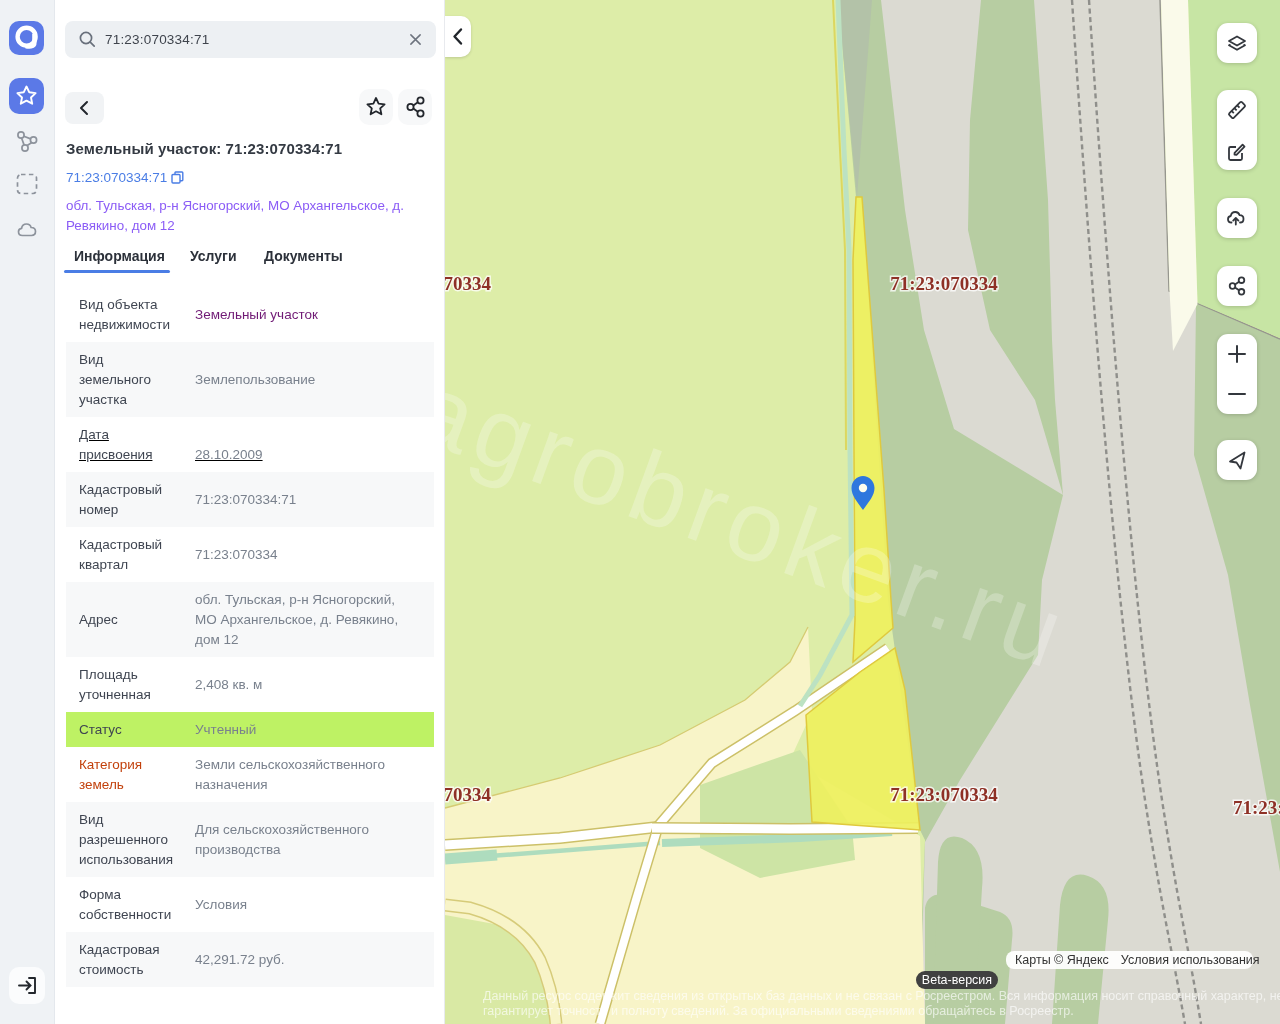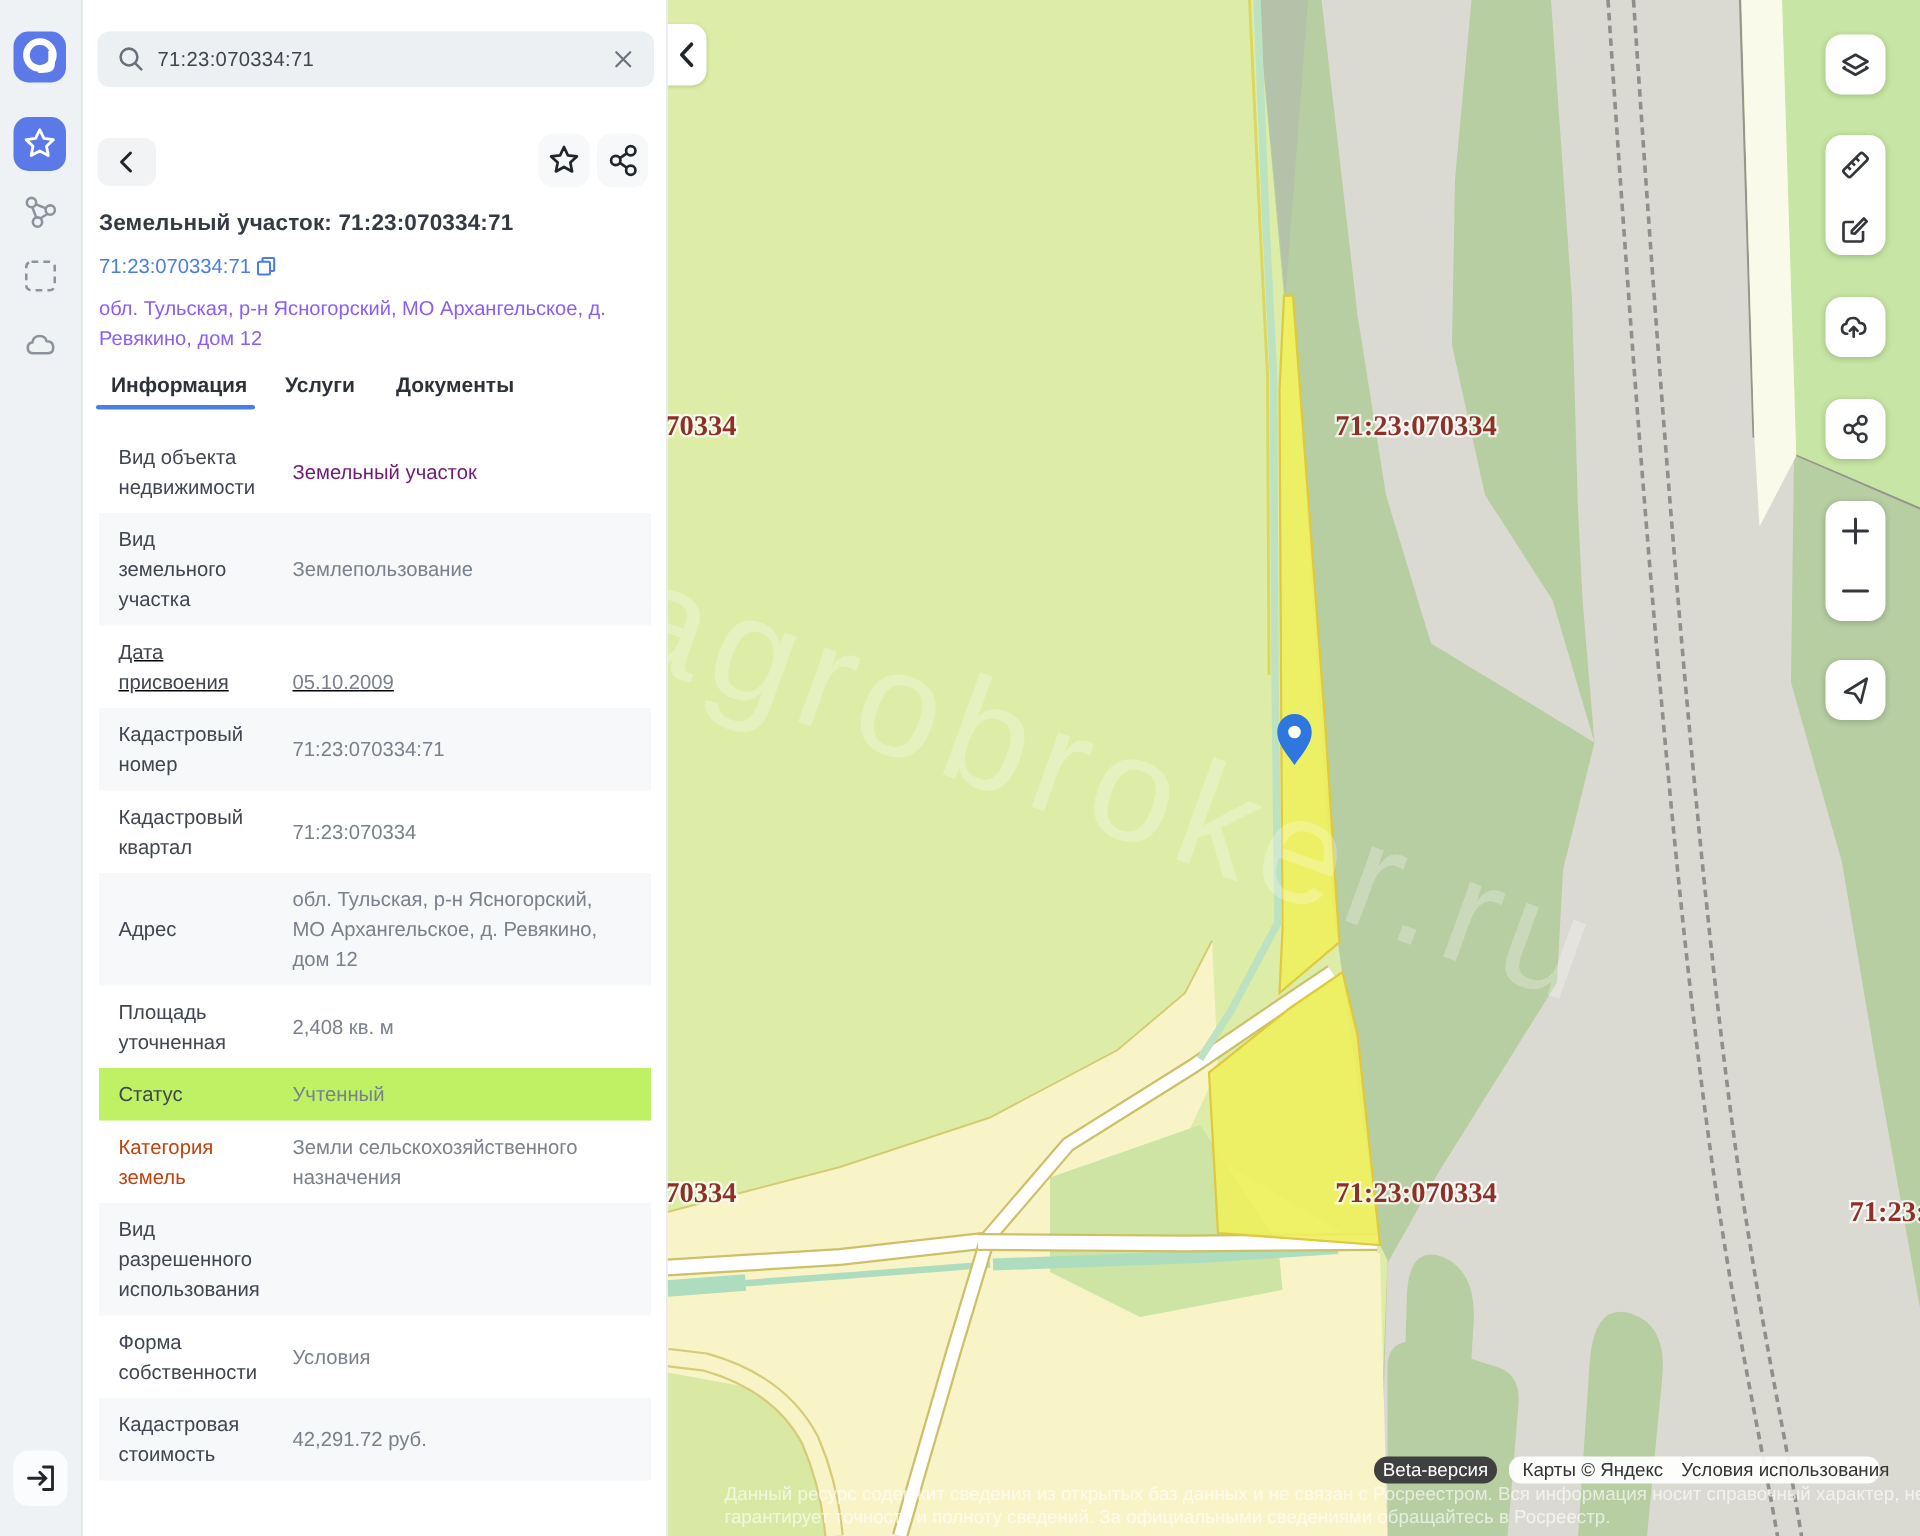--- a/index.html
+++ b/index.html
@@ -101,21 +101,21 @@
 
   <text x="1233" y="814" font-family="Liberation Serif, serif" font-weight="bold" font-size="19" fill="#8e3026" stroke="#ffffff" stroke-width="3" paint-order="stroke" stroke-opacity="0.75">71:23:070334</text>
 
   <text x="483" y="1000" font-size="12.5" fill="#ffffff" opacity="0.65">Данный ресурс содержит сведения из открытых баз данных и не связан с Росреестром. Вся информация носит справочный характер, не</text>
 
   <text x="483" y="1015" font-size="12.5" fill="#ffffff" opacity="0.65">гарантирует точность и полноту сведений. За официальными сведениями обращайтесь в Росреестр.</text>
 </svg>
 
 <div class="abs" style="left:916px;top:971px;width:82px;height:18px;background:#404040;border-radius:9px;color:#fff;font-size:12.5px;text-align:center;line-height:18px;">Beta-версия</div>
 
-<div class="abs" style="left:1006px;top:971px;width:247px;height:18px;background:rgba(255,255,255,0.93);border-radius:8px;color:#333;font-size:12.5px;line-height:18px;white-space:nowrap;"><span style="margin-left:9px;">Карты © Яндекс</span><span style="margin-left:12px;">Условия использования</span></div>
+<div class="abs" style="left:1006px;top:951px;width:247px;height:18px;background:rgba(255,255,255,0.93);border-radius:8px;color:#333;font-size:12.5px;line-height:18px;white-space:nowrap;"><span style="margin-left:9px;">Карты © Яндекс</span><span style="margin-left:12px;">Условия использования</span></div>
 
 <div id="controls"></div>
 
 <div class="abs" style="left:445px;top:16px;width:26px;height:41px;background:#ffffff;border-radius:0 10px 10px 0;box-shadow:0 1px 3px rgba(0,0,0,0.15);">
   <svg width="26" height="41" viewBox="0 0 26 41">
       <path d="M16,13.5 L9.5,20.5 L16,27.5" fill="none" stroke="#21252b" stroke-width="2.4" stroke-linecap="round" stroke-linejoin="round"></path>
     </svg>
 </div>
 
 <div id="panel" class="abs" style="left:55px;top:0;width:390px;height:1024px;background:#ffffff;border-right:1px solid #e8eaee;">
@@ -182,21 +182,21 @@
         <div style="color:#701a75;">Земельный участок</div>
       </div>
 
     <div style="display:flex;padding:7.5px 0 7.5px 13px;align-items:center;background:#f7f8f9;">
         <div style="width:116px;color:#3f4551;flex-shrink:0;">Вид<br>земельного<br>участка</div>
         <div style="color:#79818d;">Землепользование</div>
       </div>
 
     <div style="display:flex;padding:7.5px 0 7.5px 13px;align-items:flex-end;text-decoration:underline;">
         <div style="width:116px;color:#3f4551;flex-shrink:0;">Дата<br>присвоения</div>
-        <div style="color:#79818d;">05.10.2009</div>
+        <div style="color:#79818d;">28.10.2009</div>
       </div>
 
     <div style="display:flex;padding:7.5px 0 7.5px 13px;align-items:center;background:#f7f8f9;">
         <div style="width:116px;color:#3f4551;flex-shrink:0;">Кадастровый<br>номер</div>
         <div style="color:#79818d;">71:23:070334:71</div>
       </div>
 
     <div style="display:flex;padding:7.5px 0 7.5px 13px;align-items:center;">
         <div style="width:116px;color:#3f4551;flex-shrink:0;">Кадастровый<br>квартал</div>
         <div style="color:#79818d;">71:23:070334</div>
@@ -217,20 +217,21 @@
         <div style="color:#79818d;">Учтенный</div>
       </div>
 
     <div style="display:flex;padding:7.5px 0 7.5px 13px;align-items:center;">
         <div style="width:116px;color:#c2410c;flex-shrink:0;">Категория<br>земель</div>
         <div style="color:#79818d;">Земли сельскохозяйственного<br>назначения</div>
       </div>
 
     <div style="display:flex;padding:7.5px 0 7.5px 13px;align-items:center;background:#f7f8f9;">
         <div style="width:116px;color:#3f4551;flex-shrink:0;">Вид<br>разрешенного<br>использования</div>
+        <div style="color:#79818d;">Для сельскохозяйственного<br>производства</div>
       </div>
 
     <div style="display:flex;padding:7.5px 0 7.5px 13px;align-items:center;">
         <div style="width:116px;color:#3f4551;flex-shrink:0;">Форма<br>собственности</div>
         <div style="color:#79818d;">Условия</div>
       </div>
 
     <div style="display:flex;padding:7.5px 0 7.5px 13px;align-items:center;background:#f7f8f9;">
         <div style="width:116px;color:#3f4551;flex-shrink:0;">Кадастровая<br>стоимость</div>
         <div style="color:#79818d;">42,291.72 руб.</div>

